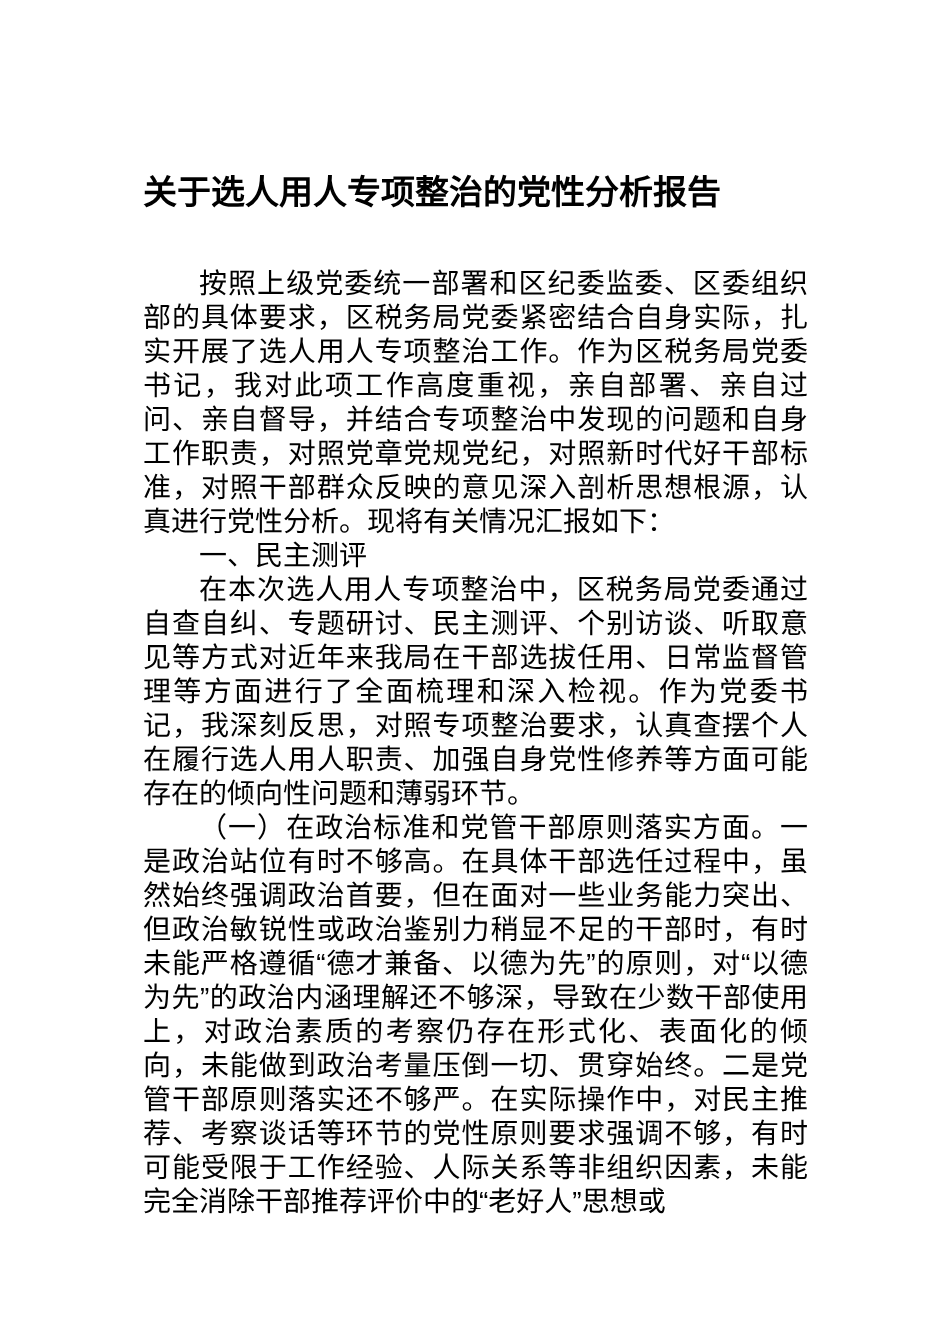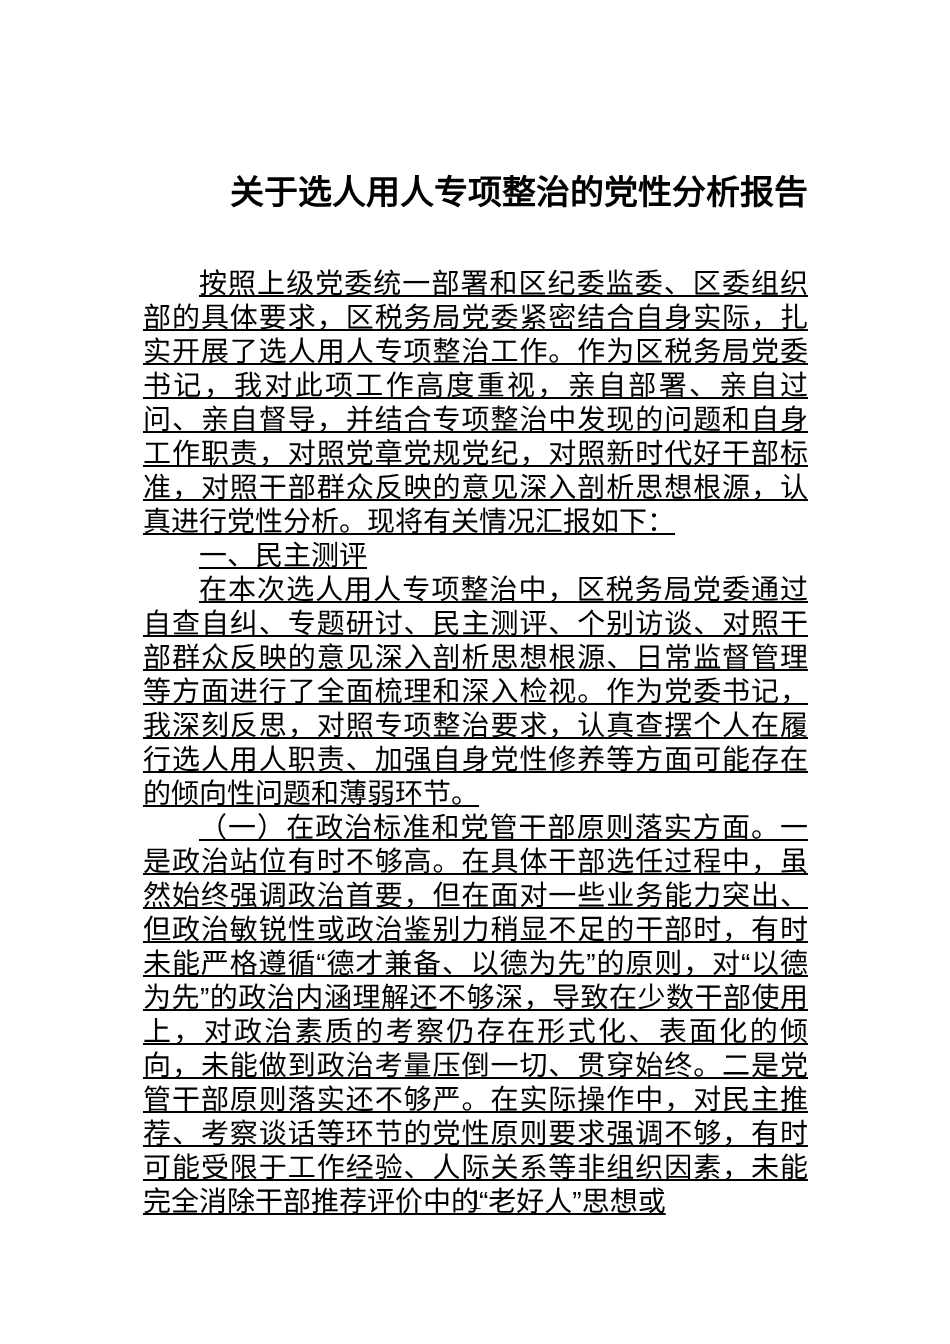--- a/index.html
+++ b/index.html
@@ -16,37 +16,36 @@
     color: #000000;
     box-sizing: border-box;
     padding: 172px 142px 0 143px;
     overflow: hidden;
   }
   .doc-title {
     margin: 0 0 54px 0;
     font-size: 34px;
     line-height: 41px;
     font-weight: bold;
-    text-align: right;
+    text-align: left;
     letter-spacing: 0;
     font-family: Liberation Serif, serif;
   }
   .doc-body {
     font-size: 28px;
     line-height: 34px;
     text-align: justify;
     text-justify: inter-ideograph;
     word-break: break-all;
     overflow-wrap: break-word;
   }
   .para {
     margin: 0;
     padding: 0;
     text-indent: 2em;
-    text-decoration: underline;
   }
   .page-number {
     position: absolute;
     top: 1183px;
     left: 0;
     right: 0;
     text-align: center;
     font-size: 30px;
     line-height: 32px;
     font-family: "Liberation Serif", serif;
@@ -55,18 +54,18 @@
 </style>
 </head>
 <body>
 
 <div class="page">
   <h1 class="doc-title">关于选人用人专项整治的党性分析报告</h1>
 
   <div class="doc-body">
     <p class="para">按照上级党委统一部署和区纪委监委、区委组织部的具体要求，区税务局党委紧密结合自身实际，扎实开展了选人用人专项整治工作。作为区税务局党委书记，我对此项工作高度重视，亲自部署、亲自过问、亲自督导，并结合专项整治中发现的问题和自身工作职责，对照党章党规党纪，对照新时代好干部标准，对照干部群众反映的意见深入剖析思想根源，认真进行党性分析。现将有关情况汇报如下：</p>
     <p class="para">一、民主测评</p>
-    <p class="para">在本次选人用人专项整治中，区税务局党委通过自查自纠、专题研讨、民主测评、个别访谈、对照干部群众反映的意见深入剖析思想根源、日常监督管理等方面进行了全面梳理和深入检视。作为党委书记，我深刻反思，对照专项整治要求，认真查摆个人在履行选人用人职责、加强自身党性修养等方面可能存在的倾向性问题和薄弱环节。</p>
+    <p class="para">在本次选人用人专项整治中，区税务局党委通过自查自纠、专题研讨、民主测评、个别访谈、听取意见等方式对近年来我局在干部选拔任用、日常监督管理等方面进行了全面梳理和深入检视。作为党委书记，我深刻反思，对照专项整治要求，认真查摆个人在履行选人用人职责、加强自身党性修养等方面可能存在的倾向性问题和薄弱环节。</p>
     <p class="para">（一）在政治标准和党管干部原则落实方面。一是政治站位有时不够高。在具体干部选任过程中，虽然始终强调政治首要，但在面对一些业务能力突出、但政治敏锐性或政治鉴别力稍显不足的干部时，有时未能严格遵循“德才兼备、以德为先”的原则，对“以德为先”的政治内涵理解还不够深，导致在少数干部使用上，对政治素质的考察仍存在形式化、表面化的倾向，未能做到政治考量压倒一切、贯穿始终。二是党管干部原则落实还不够严。在实际操作中，对民主推荐、考察谈话等环节的党性原则要求强调不够，有时可能受限于工作经验、人际关系等非组织因素，未能完全消除干部推荐评价中的“老好人”思想或</p>
   </div>
 
   <div class="page-number">1</div>
 </div>
 
 </body></html>

